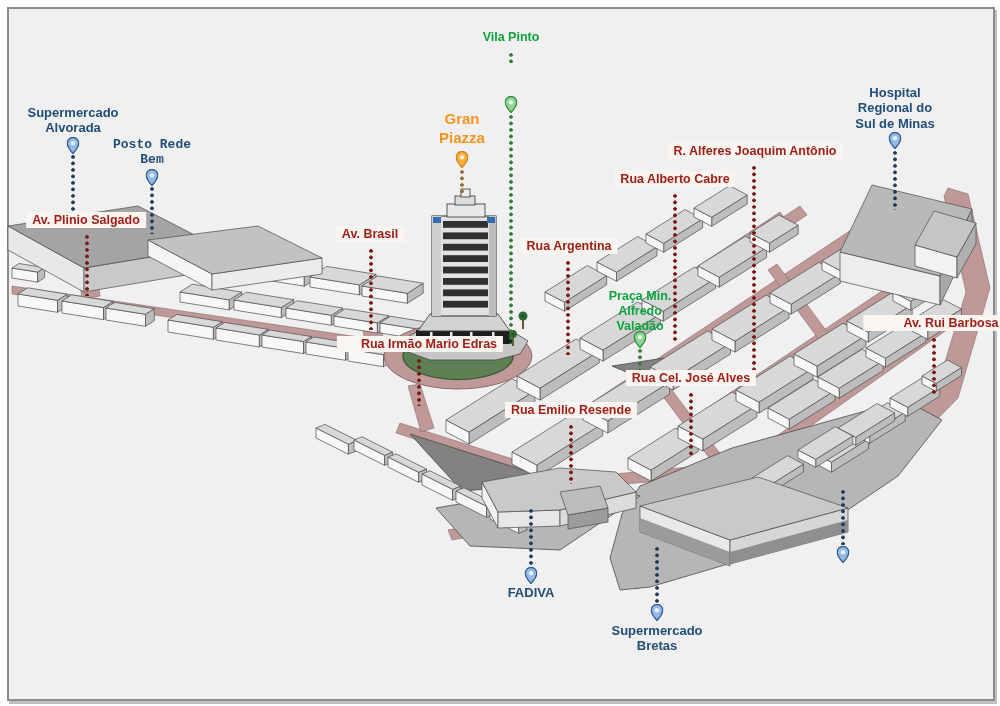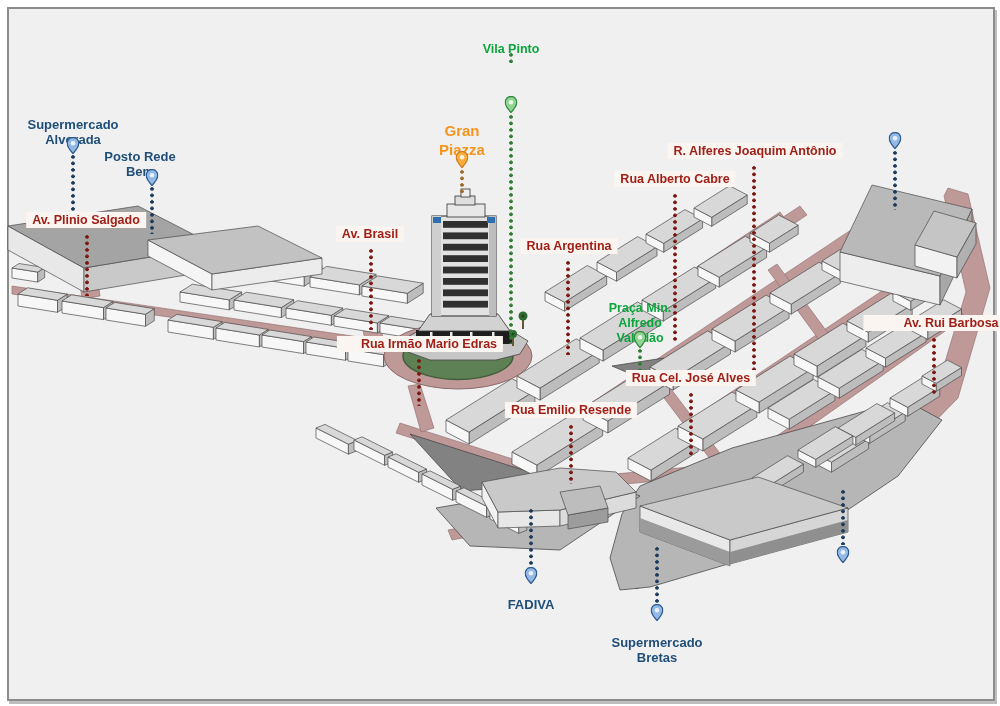--- a/index.html
+++ b/index.html
@@ -13,21 +13,21 @@
   
   .st{fill:var(--street);stroke:var(--street-edge);stroke-width:.6;}
   .f-top{fill:var(--block-top);stroke:var(--outline);stroke-width:.7;}
   .f-bright{fill:var(--side-bright);stroke:var(--outline);stroke-width:.7;}
   .f-shade{fill:var(--side-shade);stroke:var(--outline);stroke-width:.7;}
   .plaza{fill:var(--plaza-dark);stroke:var(--outline);stroke-width:.8;}
   .ground{fill:var(--ground);stroke:var(--outline);stroke-width:.8;}
 
   
   .marker{position:absolute;transform:translateX(-50%);text-align:center;
-          font-weight:bold;white-space:pre-line;line-height:1.18;z-index:5;margin-top:12px;}
+          font-weight:bold;white-space:pre-line;line-height:1.18;z-index:5;}
   .place{color:var(--lbl-place);font-size:13px;}
   .greenp{color:var(--lbl-green);font-size:12.5px;}
   .orangep{color:var(--lbl-orange);font-size:15px;line-height:1.25;}
   .street-lbl{position:absolute;transform:translateX(-50%);z-index:5;
           color:var(--lbl-street);font-size:12.5px;font-weight:bold;
           background:var(--lbl-street-bg);padding:1px 6px;white-space:nowrap;}
   .leader{position:absolute;width:6px;transform:translateX(-50%);z-index:4;
           background-repeat:repeat-y;background-size:6px 6.5px;}
   .leader.red{background-image:radial-gradient(circle at 3px 3px,var(--dots-red) 1.6px,transparent 2px);}
   .leader.blue{background-image:radial-gradient(circle at 3px 3px,var(--dots-blue) 1.6px,transparent 2px);}
@@ -39,21 +39,21 @@
   .pin-blue .pin-body{fill:var(--pin-blue);stroke:var(--pin-blue-s);stroke-width:2.5;}
   .pin-green .pin-body{fill:var(--pin-green);stroke:var(--pin-green-s);stroke-width:2.5;}
   .pin-orange .pin-body{fill:var(--pin-orange);stroke:var(--pin-orange-s);stroke-width:2.5;}
 
   
   #m-vila{left:511px;top:30px;}        #l-vila{left:511px;top:52px;height:11px;}
   #m-marcilio{left:511px;top:63px;}    #p-marcilio{left:511px;top:96px;}  #l-marcilio{left:511px;top:114px;height:230px;}
   #m-gran{left:462px;top:110px;}       #p-gran{left:462px;top:151px;}     #l-gran{left:462px;top:169px;height:24px;}
   #m-hosp{left:895px;top:85px;}        #p-hosp{left:895px;top:132px;}     #l-hosp{left:895px;top:150px;height:60px;}
   #m-alvorada{left:73px;top:105px;}    #p-alvorada{left:73px;top:137px;}  #l-alvorada{left:73px;top:154px;height:62px;}
-  #m-posto{left:140px;top:137px;}      #p-posto{left:152px;top:169px;}    #l-posto{left:152px;top:186px;height:48px;}
+  #m-posto{left:152px;top:137px;font-family:Liberation Mono, monospace;}      #p-posto{left:152px;top:169px;}    #l-posto{left:152px;top:186px;height:48px;}
   #m-plinio{left:86px;top:212px;}      #l-plinio{left:87px;top:234px;height:62px;}
   #m-brasil{left:370px;top:226px;}     #l-brasil{left:371px;top:248px;height:82px;}
   #m-irmao{left:420px;top:336px;padding-left:24px;}      #l-irmao{left:419px;top:358px;height:48px;}
   #m-argentina{left:569px;top:238px;}  #l-argentina{left:568px;top:260px;height:95px;}
   #m-cabre{left:675px;top:171px;}      #l-cabre{left:675px;top:193px;height:150px;}
   #m-alferes{left:755px;top:143px;}    #l-alferes{left:754px;top:165px;height:208px;}
   #m-valadao{left:640px;top:289px;}    #p-valadao{left:640px;top:331px;}  #l-valadao{left:640px;top:348px;height:22px;}
   #m-rui{left:934px;top:315px;padding-left:40px;}        #l-rui{left:934px;top:337px;height:58px;}
   #m-cel{left:691px;top:370px;}        #l-cel{left:691px;top:392px;height:64px;}
   #m-emilio{left:571px;top:402px;}     #l-emilio{left:571px;top:424px;height:60px;}
@@ -360,20 +360,23 @@
   <div class="marker orangep" id="m-gran">Gran
 Piazza</div>
   <div class="pin pin-orange" id="p-gran">
       <svg width="13" height="17" viewBox="0 0 26 34">
         <path class="pin-body" d="M13 1C6.4 1 1.5 6 1.5 12.5 C1.5 20.5 13 33 13 33 C13 33 24.5 20.5 24.5 12.5 C24.5 6 19.6 1 13 1Z"></path>
         <circle class="pin-hole" cx="13" cy="12.5" r="4.6"></circle>
       </svg>
     </div>
   <div class="leader orange" id="l-gran"></div>
 
+  <div class="marker place" id="m-hosp">Hospital
+Regional do
+Sul de Minas</div>
   <div class="pin pin-blue" id="p-hosp">
       <svg width="13" height="17" viewBox="0 0 26 34">
         <path class="pin-body" d="M13 1C6.4 1 1.5 6 1.5 12.5 C1.5 20.5 13 33 13 33 C13 33 24.5 20.5 24.5 12.5 C24.5 6 19.6 1 13 1Z"></path>
         <circle class="pin-hole" cx="13" cy="12.5" r="4.6"></circle>
       </svg>
     </div>
   <div class="leader blue" id="l-hosp"></div>
 
   <div class="marker place" id="m-alvorada">Supermercado
 Alvorada</div>

